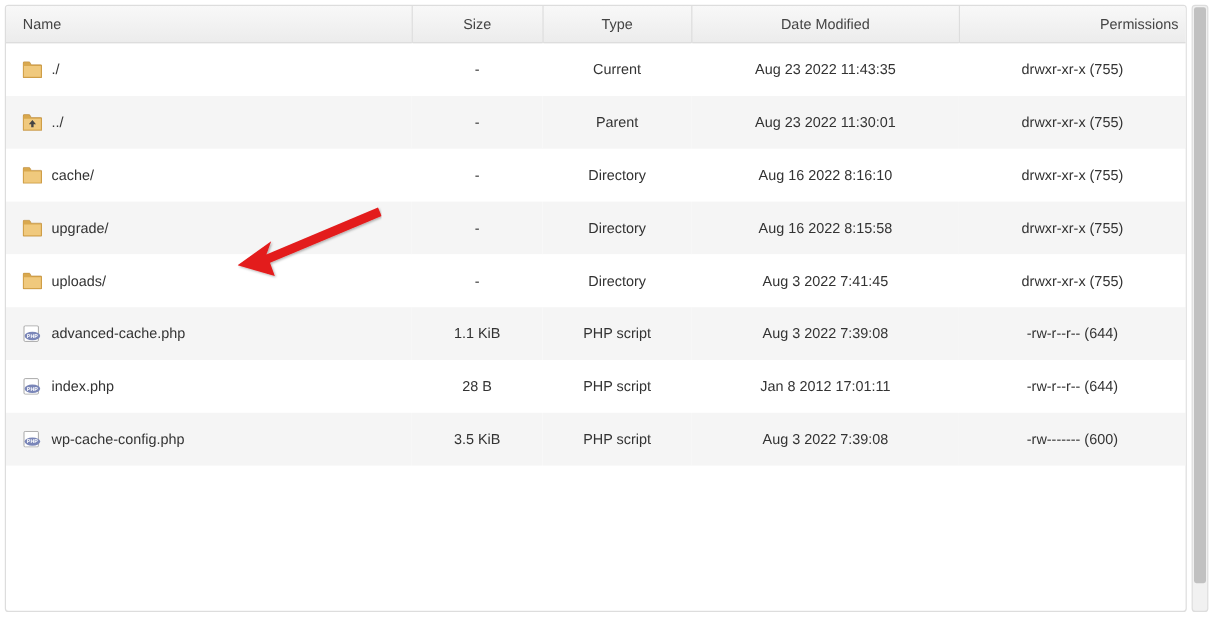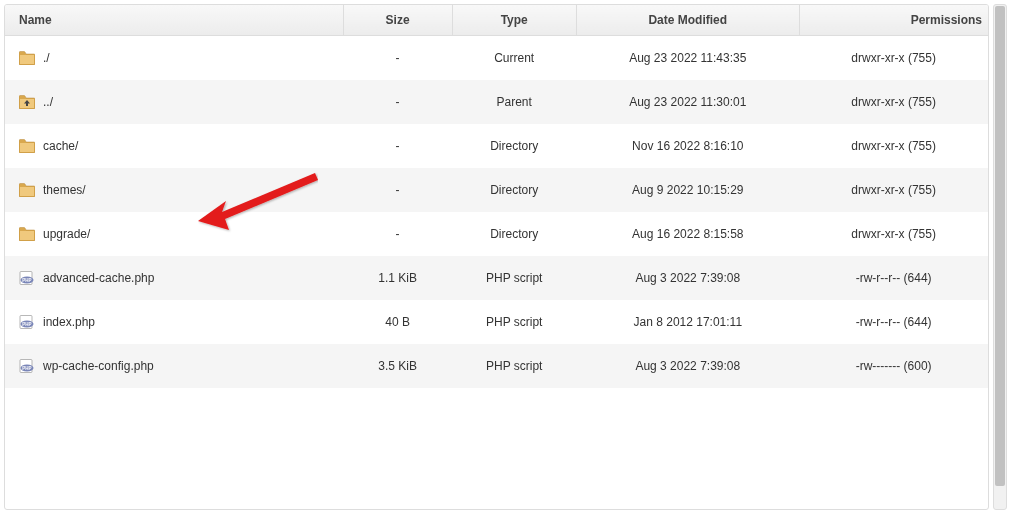--- a/index.html
+++ b/index.html
@@ -27,21 +27,21 @@
     .table {
       width: 100%;
       border-collapse: collapse;
     }
     .header-row {
       border-bottom: 1px solid #ddd;
     }
     .header-cell {
       background: linear-gradient(to bottom, #f8f8f8, #ececec);
       text-align: center;
-      font-weight: bold;
+      font-weight: normal;
       padding: 8px 6px;
       color: #444;
       border-right: 1px solid #ddd;
       font-size: 12px;
     }
     .header-cell:last-child { border-right: none; text-align: right; }
     .col-name { width: 341px; text-align: left; padding-left: 14px; }
     .col-size { width: 110px; }
     .col-type { width: 125px; }
     .col-date { width: 225px; }
@@ -149,51 +149,51 @@
               <span class="name-inner">
                 <span class="icon-folder"><svg viewBox="0 0 16 14">
                     <path d="M0 2 L0 13 Q0 14 1 14 L15 14 Q16 14 16 13 L16 4 Q16 3 15 3 L7 3 L6 1 Q5.7 0.5 5 0.5 L1 0.5 Q0 0.5 0 2 Z" fill="#d9a84e" stroke="#b8883a" stroke-width="0.5"></path>
                     <path d="M1 4 L15 4 L15 13 L1 13 Z" fill="#f0c97d"></path>
                   </svg></span>
                 <span>cache/</span>
               </span>
             </td>
             <td class="cell">-</td>
             <td class="cell">Directory</td>
-            <td class="cell">Nov 16 2022 8:16:10</td>
-            <td class="cell">drwxr-xr-x (755)</td>
-          </tr>
-          <tr class="row">
-            <td class="cell name">
-              <span class="name-inner">
-                <span class="icon-folder"><svg viewBox="0 0 16 14">
-                    <path d="M0 2 L0 13 Q0 14 1 14 L15 14 Q16 14 16 13 L16 4 Q16 3 15 3 L7 3 L6 1 Q5.7 0.5 5 0.5 L1 0.5 Q0 0.5 0 2 Z" fill="#d9a84e" stroke="#b8883a" stroke-width="0.5"></path>
-                    <path d="M1 4 L15 4 L15 13 L1 13 Z" fill="#f0c97d"></path>
-                  </svg></span>
-                <span>themes/</span>
-              </span>
-            </td>
-            <td class="cell">-</td>
-            <td class="cell">Directory</td>
-            <td class="cell">Aug 9 2022 10:15:29</td>
+            <td class="cell">Aug 16 2022 8:16:10</td>
             <td class="cell">drwxr-xr-x (755)</td>
           </tr>
           <tr class="row">
             <td class="cell name">
               <span class="name-inner">
                 <span class="icon-folder"><svg viewBox="0 0 16 14">
                     <path d="M0 2 L0 13 Q0 14 1 14 L15 14 Q16 14 16 13 L16 4 Q16 3 15 3 L7 3 L6 1 Q5.7 0.5 5 0.5 L1 0.5 Q0 0.5 0 2 Z" fill="#d9a84e" stroke="#b8883a" stroke-width="0.5"></path>
                     <path d="M1 4 L15 4 L15 13 L1 13 Z" fill="#f0c97d"></path>
                   </svg></span>
                 <span>upgrade/</span>
               </span>
             </td>
             <td class="cell">-</td>
             <td class="cell">Directory</td>
             <td class="cell">Aug 16 2022 8:15:58</td>
+            <td class="cell">drwxr-xr-x (755)</td>
+          </tr>
+          <tr class="row">
+            <td class="cell name">
+              <span class="name-inner">
+                <span class="icon-folder"><svg viewBox="0 0 16 14">
+                    <path d="M0 2 L0 13 Q0 14 1 14 L15 14 Q16 14 16 13 L16 4 Q16 3 15 3 L7 3 L6 1 Q5.7 0.5 5 0.5 L1 0.5 Q0 0.5 0 2 Z" fill="#d9a84e" stroke="#b8883a" stroke-width="0.5"></path>
+                    <path d="M1 4 L15 4 L15 13 L1 13 Z" fill="#f0c97d"></path>
+                  </svg></span>
+                <span>uploads/</span>
+              </span>
+            </td>
+            <td class="cell">-</td>
+            <td class="cell">Directory</td>
+            <td class="cell">Aug 3 2022 7:41:45</td>
             <td class="cell">drwxr-xr-x (755)</td>
           </tr>
           <tr class="row">
             <td class="cell name">
               <span class="name-inner">
                 <span class="icon-php"><svg viewBox="0 0 16 14">
                     <rect x="1" y="0.5" width="12" height="13" rx="1" fill="#fff" stroke="#999" stroke-width="0.7"></rect>
                     <ellipse cx="8" cy="9" rx="6.5" ry="3.5" fill="#7a86b8"></ellipse>
                     <text x="8" y="10.5" font-size="4.5" font-weight="bold" text-anchor="middle" fill="#fff" font-family="Arial">PHP</text>
                   </svg></span>
@@ -209,21 +209,21 @@
             <td class="cell name">
               <span class="name-inner">
                 <span class="icon-php"><svg viewBox="0 0 16 14">
                     <rect x="1" y="0.5" width="12" height="13" rx="1" fill="#fff" stroke="#999" stroke-width="0.7"></rect>
                     <ellipse cx="8" cy="9" rx="6.5" ry="3.5" fill="#7a86b8"></ellipse>
                     <text x="8" y="10.5" font-size="4.5" font-weight="bold" text-anchor="middle" fill="#fff" font-family="Arial">PHP</text>
                   </svg></span>
                 <span>index.php</span>
               </span>
             </td>
-            <td class="cell">40 B</td>
+            <td class="cell">28 B</td>
             <td class="cell">PHP script</td>
             <td class="cell">Jan 8 2012 17:01:11</td>
             <td class="cell">-rw-r--r-- (644)</td>
           </tr>
           <tr class="row">
             <td class="cell name">
               <span class="name-inner">
                 <span class="icon-php"><svg viewBox="0 0 16 14">
                     <rect x="1" y="0.5" width="12" height="13" rx="1" fill="#fff" stroke="#999" stroke-width="0.7"></rect>
                     <ellipse cx="8" cy="9" rx="6.5" ry="3.5" fill="#7a86b8"></ellipse>

